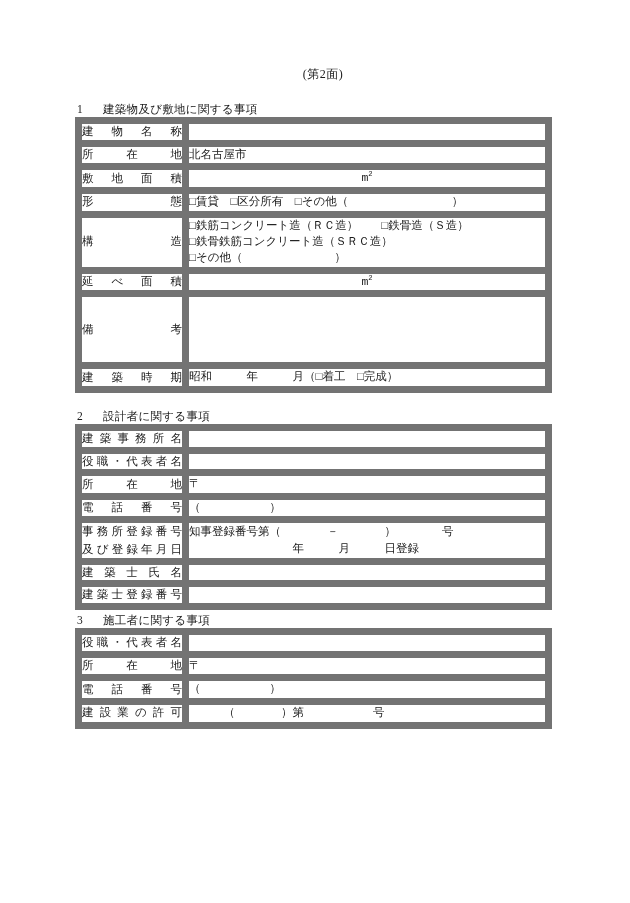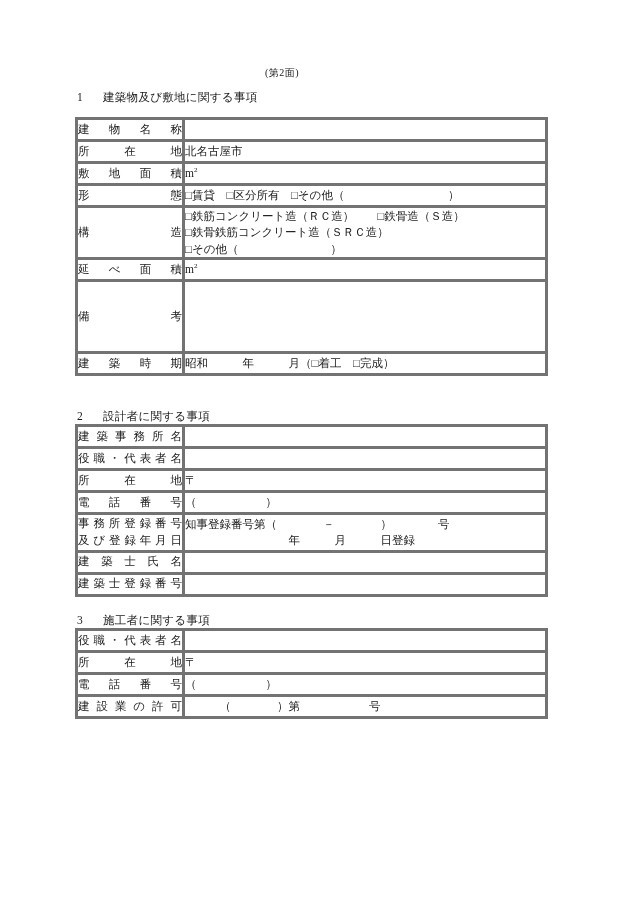--- a/index.html
+++ b/index.html
@@ -23,22 +23,23 @@
     overflow: hidden;
   }
 
   
   .page-marker {
     position: absolute;
     left: 0;
     top: 66px;
     width: 564px;
     text-align: center;
-    font-size: 10px;
+    font-size: 12px;
     letter-spacing: 0.5px;
+    padding-left: 41px;
   }
 
   
   .section-heading {
     position: absolute;
     left: 77px;
     font-size: 11.5px;
     white-space: nowrap;
     letter-spacing: 0.3px;
   }
@@ -50,23 +51,24 @@
   
   table.form {
     position: absolute;
     left: 75px;
     width: 470px;
     border-collapse: collapse;
     table-layout: fixed;
     font-size: 11.5px;
   }
   table.form td {
-    border: 3px solid #737373;
+    border: 7px solid #737373;
     padding: 0;
     vertical-align: middle;
+    font-family: Liberation Mono, monospace;
   }
   col.lab { width: 107px; }
   col.val { width: 363px; }
 
   
   td.label {
     padding: 0 7px;
     vertical-align: middle;
   }
   td.label .lbl {
@@ -79,21 +81,21 @@
   }
   td.label.two-line .lbl { line-height: 1.5; }
 
   
   td.value {
     padding: 0 0 0 7px;
     font-size: 11.5px;
     line-height: 1.45;
   }
   td.value .ln { display: block; white-space: pre; }
-  td.value.center { text-align: left; padding-left: 0; }
+  td.value.center { text-align: center; padding-left: 0; }
 
   td.value.struct, td.value.reg {
     vertical-align: middle;
     line-height: 1.42;
   }
   td.value.note { vertical-align: top; }
 
   
   .unit sup {
     font-size: 0.62em;
@@ -102,21 +104,21 @@
   }
 </style>
 </head>
 <body>
 
 <div class="page">
 
   <div class="page-marker">(第2面)</div>
 
   <div id="sections-root">
-      <div class="section-heading" style="top: 90px;"><span class="num">1</span><span>建築物及び敷地に関する事項</span></div>
+      <div class="section-heading" style="top: 102px;"><span class="num">1</span><span>建築物及び敷地に関する事項</span></div>
       <table class="form" style="top: 117px;">
         <colgroup>
           <col class="lab">
           <col class="val">
         </colgroup>
         <tbody>
           <tr style="height: 22px;">
             <td class="label">
               <span class="lbl">建物名称</span>
             </td>

